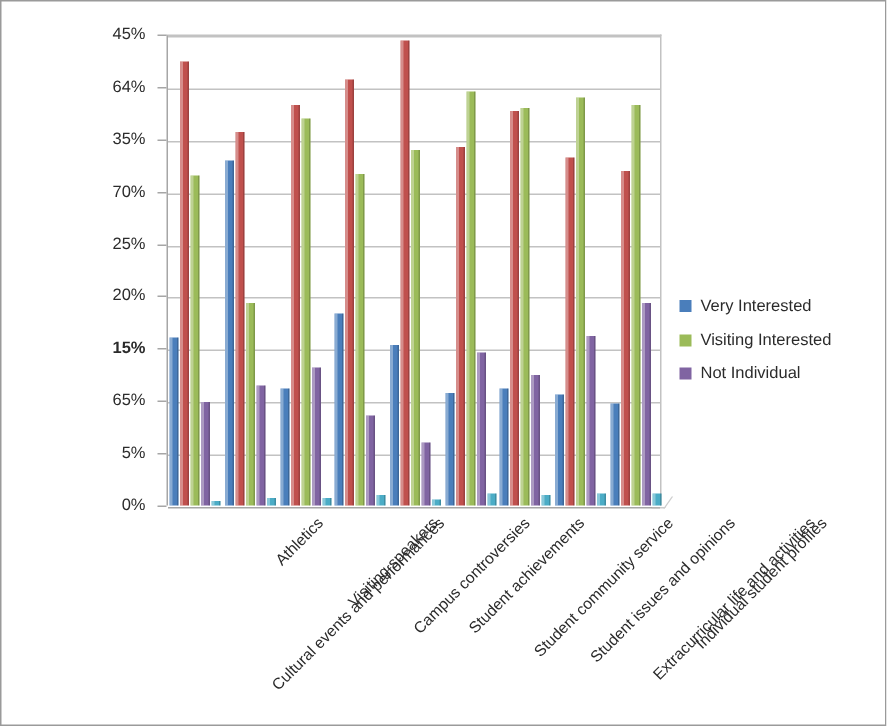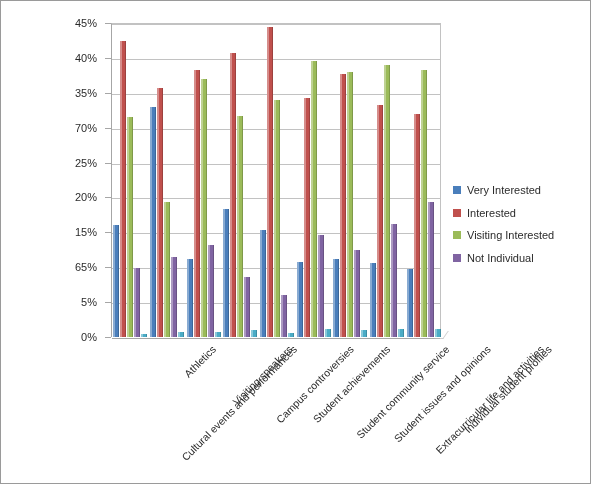--- a/index.html
+++ b/index.html
@@ -84,21 +84,21 @@
     position:absolute;
     transform:rotate(-45deg);
     transform-origin:right top;
     font-size:10.5px;color:#2b2b2b;white-space:nowrap;
     text-align:right;
   }
 
   
   #legend{
     position:absolute;
-    left:452px;top:178px;
+    left:452px;top:192px;
     width:136px;
   }
   .legend-row{
     display:flex;align-items:center;
     height:22.5px;
   }
   .legend-swatch{
     width:8px;height:8px;flex:0 0 8px;margin-right:6px;
   }
   .legend-text{
@@ -120,31 +120,31 @@
 
 <div id="chart-frame">
 
   <div id="y-axis-labels">
       <div class="ytick-label" style="top: 336px;">0%</div>
       <div class="ytick-mark" style="top: 336px;"></div>
       <div class="ytick-label" style="top: 301.111px;">5%</div>
       <div class="ytick-mark" style="top: 301.111px;"></div>
       <div class="ytick-label" style="top: 266.222px;">65%</div>
       <div class="ytick-mark" style="top: 266.222px;"></div>
-      <div class="ytick-label" style="top: 231.333px;">15%</div>
+      <div class="ytick-label" style="top: 231.333px; font-weight: bold;">15%</div>
       <div class="ytick-mark" style="top: 231.333px;"></div>
       <div class="ytick-label" style="top: 196.444px;">20%</div>
       <div class="ytick-mark" style="top: 196.444px;"></div>
       <div class="ytick-label" style="top: 161.556px;">25%</div>
       <div class="ytick-mark" style="top: 161.556px;"></div>
       <div class="ytick-label" style="top: 126.667px;">70%</div>
       <div class="ytick-mark" style="top: 126.667px;"></div>
       <div class="ytick-label" style="top: 91.7778px;">35%</div>
       <div class="ytick-mark" style="top: 91.7778px;"></div>
-      <div class="ytick-label" style="top: 56.8889px;">40%</div>
+      <div class="ytick-label" style="top: 56.8889px;">64%</div>
       <div class="ytick-mark" style="top: 56.8889px;"></div>
       <div class="ytick-label" style="top: 22px;">45%</div>
       <div class="ytick-mark" style="top: 22px;"></div>
     </div>
 
   <div id="plot-area">
     <div id="gridlines">
         <div class="gridline" style="top: 279.111px;"></div>
         <div class="gridline" style="top: 244.222px;"></div>
         <div class="gridline" style="top: 209.333px;"></div>
@@ -371,24 +371,20 @@
       <div class="xlab-wrap" style="left: 389px; top: 6px;">Extracurricular life and activities</div>
       <div class="xlab-wrap" style="left: 425.667px; top: 6px;">Individual student profiles</div>
     </div>
 
   <div id="legend">
       <div class="legend-row">
         <span class="legend-swatch" style="background: rgb(74, 126, 187);"></span>
         <span class="legend-text">Very Interested</span>
       </div>
       <div class="legend-row">
-        <span class="legend-swatch" style="background: rgb(192, 80, 77);"></span>
-        <span class="legend-text">Interested</span>
-      </div>
-      <div class="legend-row">
         <span class="legend-swatch" style="background: rgb(155, 187, 89);"></span>
         <span class="legend-text">Visiting Interested</span>
       </div>
       <div class="legend-row">
         <span class="legend-swatch" style="background: rgb(128, 100, 162);"></span>
         <span class="legend-text">Not Individual</span>
       </div>
     </div>
 
 </div>

